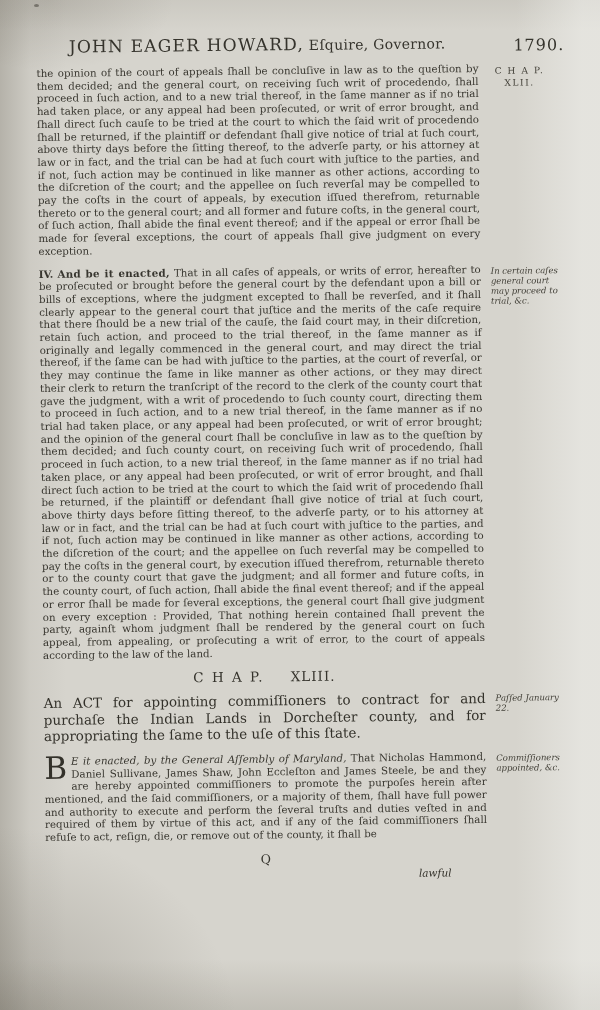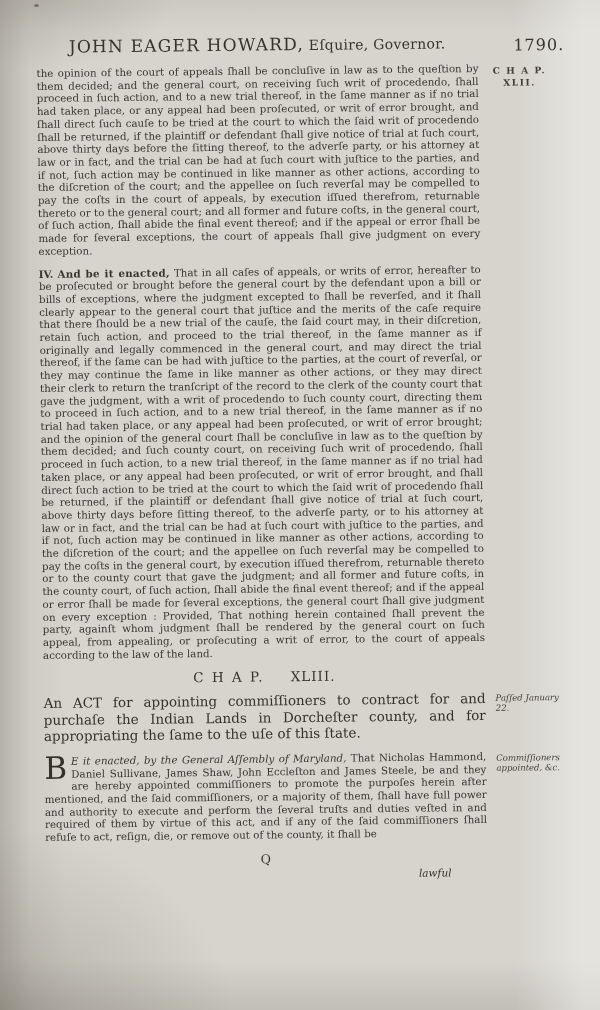--- a/index.html
+++ b/index.html
@@ -31,21 +31,21 @@
 
   .row { display:flex; align-items:flex-start; margin-bottom:10px; }
   .main { width:442px; flex:none; }
   .side { width:88px; flex:none; padding-left:10px; padding-top:3px; }
 
   p.body { font-size:10.3px; line-height:12.7px; text-align:justify; color:#38362f; }
   .blackletter { font-weight:bold; letter-spacing:0.3px; }
   .secnum { font-weight:bold; }
 
   .note { font-size:8.5px; font-style:italic; line-height:10px; color:#403e36; }
-  .note-chap { font-style:normal; font-size:9px; letter-spacing:1.6px; text-align:center; line-height:12px; width:62px;font-weight:bold; }
+  .note-chap { font-style:normal; font-size:9px; letter-spacing:1.6px; text-align:center; line-height:12px; width:62px; }
 
   .chap-heading { width:442px; text-align:center; font-size:13.5px; letter-spacing:2px; margin:4px 0 8px; }
   .chap-heading .chap-num { margin-left:26px; letter-spacing:1px; }
 
   p.act-title { font-size:13.5px; line-height:16.5px; text-align:justify; color:#33312a; }
 
   .dropcap { float:left; font-size:31px; line-height:25px; margin:1px 4px 0 0; color:#33312a; }
   .italic-lead { font-style:italic; }
 
   .sig-row { width:442px; text-align:center; font-size:12.5px; margin-top:9px; letter-spacing:1px; }
@@ -74,20 +74,23 @@
       </div>
       <div class="side">
         <div class="note note-chap">C H A P. XLII.</div>
       </div>
     </div>
 
     <div class="row">
       <div class="main">
         <p class="body"><span class="secnum">IV.</span> <span class="blackletter">And be it enacted,</span> <span>That in all caſes of appeals, or writs of error, hereafter to be proſecuted or brought before the general court by the defendant upon a bill or bills of exceptions, where the judgment excepted to ſhall be reverſed, and it ſhall clearly appear to the general court that juſtice and the merits of the caſe require that there ſhould be a new trial of the cauſe, the ſaid court may, in their diſcretion, retain ſuch action, and proceed to the trial thereof, in the ſame manner as if originally and legally commenced in the general court, and may direct the trial thereof, if the ſame can be had with juſtice to the parties, at the court of reverſal, or they may continue the ſame in like manner as other actions, or they may direct their clerk to return the tranſcript of the record to the clerk of the county court that gave the judgment, with a writ of procedendo to ſuch county court, directing them to proceed in ſuch action, and to a new trial thereof, in the ſame manner as if no trial had taken place, or any appeal had been proſecuted, or writ of error brought; and the opinion of the general court ſhall be concluſive in law as to the queſtion by them decided; and ſuch county court, on receiving ſuch writ of procedendo, ſhall proceed in ſuch action, to a new trial thereof, in the ſame manner as if no trial had taken place, or any appeal had been proſecuted, or writ of error brought, and ſhall direct ſuch action to be tried at the court to which the ſaid writ of procedendo ſhall be returned, if the plaintiff or defendant ſhall give notice of trial at ſuch court, above thirty days before ſitting thereof, to the adverſe party, or to his attorney at law or in fact, and the trial can be had at ſuch court with juſtice to the parties, and if not, ſuch action may be continued in like manner as other actions, according to the diſcretion of the court; and the appellee on ſuch reverſal may be compelled to pay the coſts in the general court, by execution iſſued therefrom, returnable thereto or to the county court that gave the judgment; and all former and future coſts, in the county court, of ſuch action, ſhall abide the final event thereof; and if the appeal or error ſhall be made for ſeveral exceptions, the general court ſhall give judgment on every exception : Provided, That nothing herein contained ſhall prevent the party, againſt whom judgment ſhall be rendered by the general court on ſuch appeal, from appealing, or proſecuting a writ of error, to the court of appeals according to the law of the land.</span></p>
       </div>
+      <div class="side">
+        <div class="note">In certain caſes general court may proceed to trial, &amp;c.</div>
+      </div>
     </div>
 
     <div class="chap-heading">
       <span>C H A P.</span><span class="chap-num">XLIII.</span>
     </div>
 
     <div class="row">
       <div class="main">
         <p class="act-title">An ACT for appointing commiſſioners to contract for and purchaſe the Indian Lands in Dorcheſter county, and for appropriating the ſame to the uſe of this ſtate.</p>
       </div>

